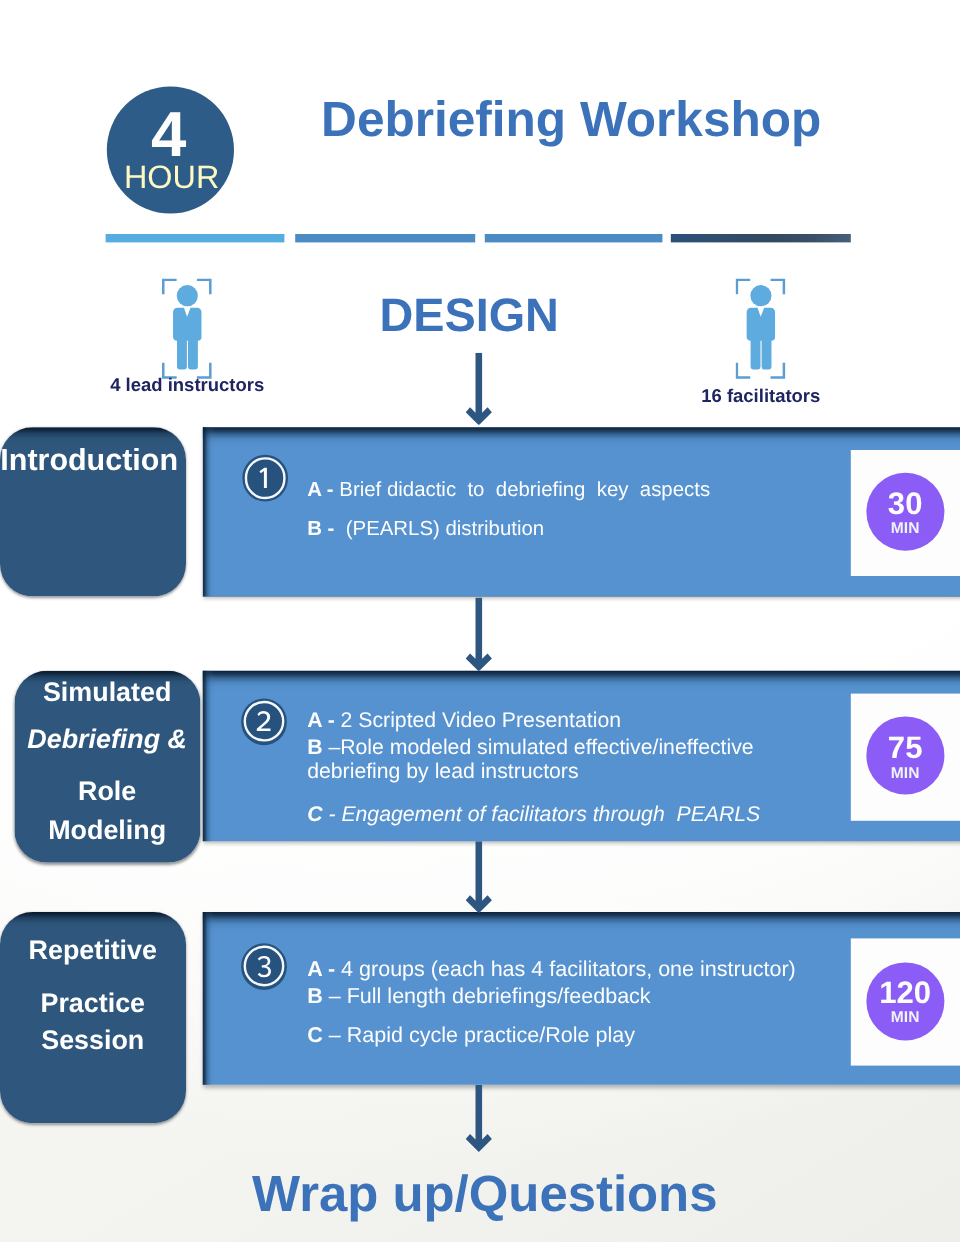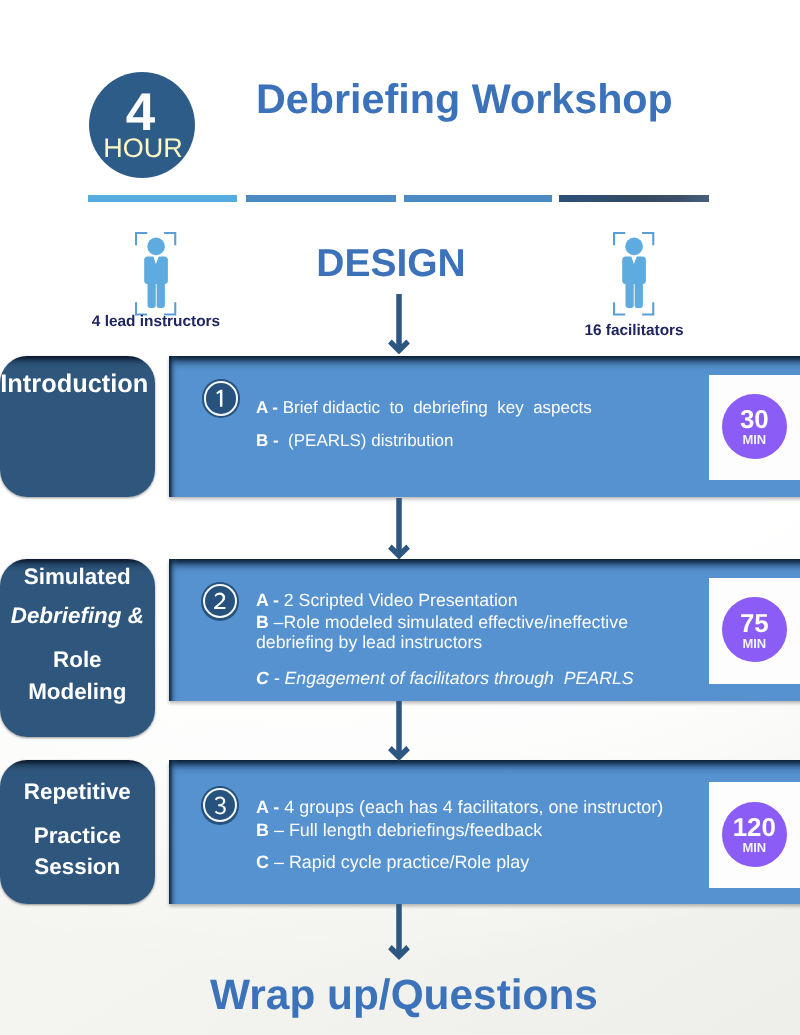--- a/index.html
+++ b/index.html
@@ -14,21 +14,21 @@
           linear-gradient(150deg,#fbfbfa 0%,#f8f8f6 40%,#f3f3ef 72%,#eeeeea 100%);}
 
   
   .hour-badge{position:absolute;left:89px;top:72px;width:106px;height:106px;border-radius:50%;
      background:#2e5c88;color:#fff;}
   .hour-num{position:absolute;left:-1.5px;top:20.8px;width:106px;text-align:center;
      font-size:53px;font-weight:700;line-height:39px;color:#fdfdfd;}
   .hour-unit{position:absolute;left:1px;top:66.5px;width:106px;text-align:center;
      font-size:27px;font-weight:400;line-height:18px;color:#fef9c3;}
 
-  .main-title{position:absolute;left:256px;top:84px;width:440px;
+  .main-title{position:absolute;left:256px;top:84px;width:440px;text-align:center;
      font-size:41.3px;font-weight:700;color:#3c72b9;line-height:30.6px;}
 
   .rule{position:absolute;height:6.4px;top:195.4px;}
   .rule.r1{left:88px;width:149px;background:#55ace0;}
   .rule.r2{left:245.5px;width:150px;background:#4b8bc4;}
   .rule.r3{left:403.5px;width:148px;background:#4b8bc4;}
   .rule.r4{left:559px;width:149.5px;
      background:linear-gradient(100deg,#2c5079 0%,#2f4e70 22%,#334960 55%,#3b5068 80%,#47607c 100%);}
 
   
@@ -73,23 +73,23 @@
      font-weight:700;line-height:18.5px;}
   .dur-unit{position:absolute;left:0;right:0;top:0;text-align:center;font-size:13px;
      font-weight:700;line-height:8px;color:#eef3f8;}
 
   .footer-label{position:absolute;left:104px;top:979px;width:600px;text-align:center;
      font-size:42.4px;font-weight:700;color:#3c72b9;line-height:31px;}
 
   
   #rt1{left:0;top:355.5px;width:154.6px;height:141.5px;}
   #rb1{left:169px;top:355.5px;width:640px;height:141.5px;}
-  #rt2{left:0;top:559px;width:154.6px;height:178px;}
+  #rt2{left:12px;top:559px;width:154.6px;height:160px;}
   #rb2{left:169px;top:559px;width:640px;height:142px;}
-  #rt3{left:0;top:760px;width:154.6px;height:144px;}
+  #rt3{left:0;top:760px;width:154.6px;height:176px;}
   #rb3{left:169px;top:760px;width:640px;height:144px;}
 
   
   #rt1 span{font-size:25.4px;line-height:18px;margin-left:-3px;}
   #rt2 span{font-size:22.4px;line-height:15px;}
   #rt3 span{font-size:22.4px;line-height:15px;}
   #rt1 span:nth-child(1){top:19.3px;}
   #rt2 span:nth-child(1){top:10.4px;}
   #rt2 span:nth-child(2){top:49px;font-style:italic;}
   #rt2 span:nth-child(3){top:93px;}

